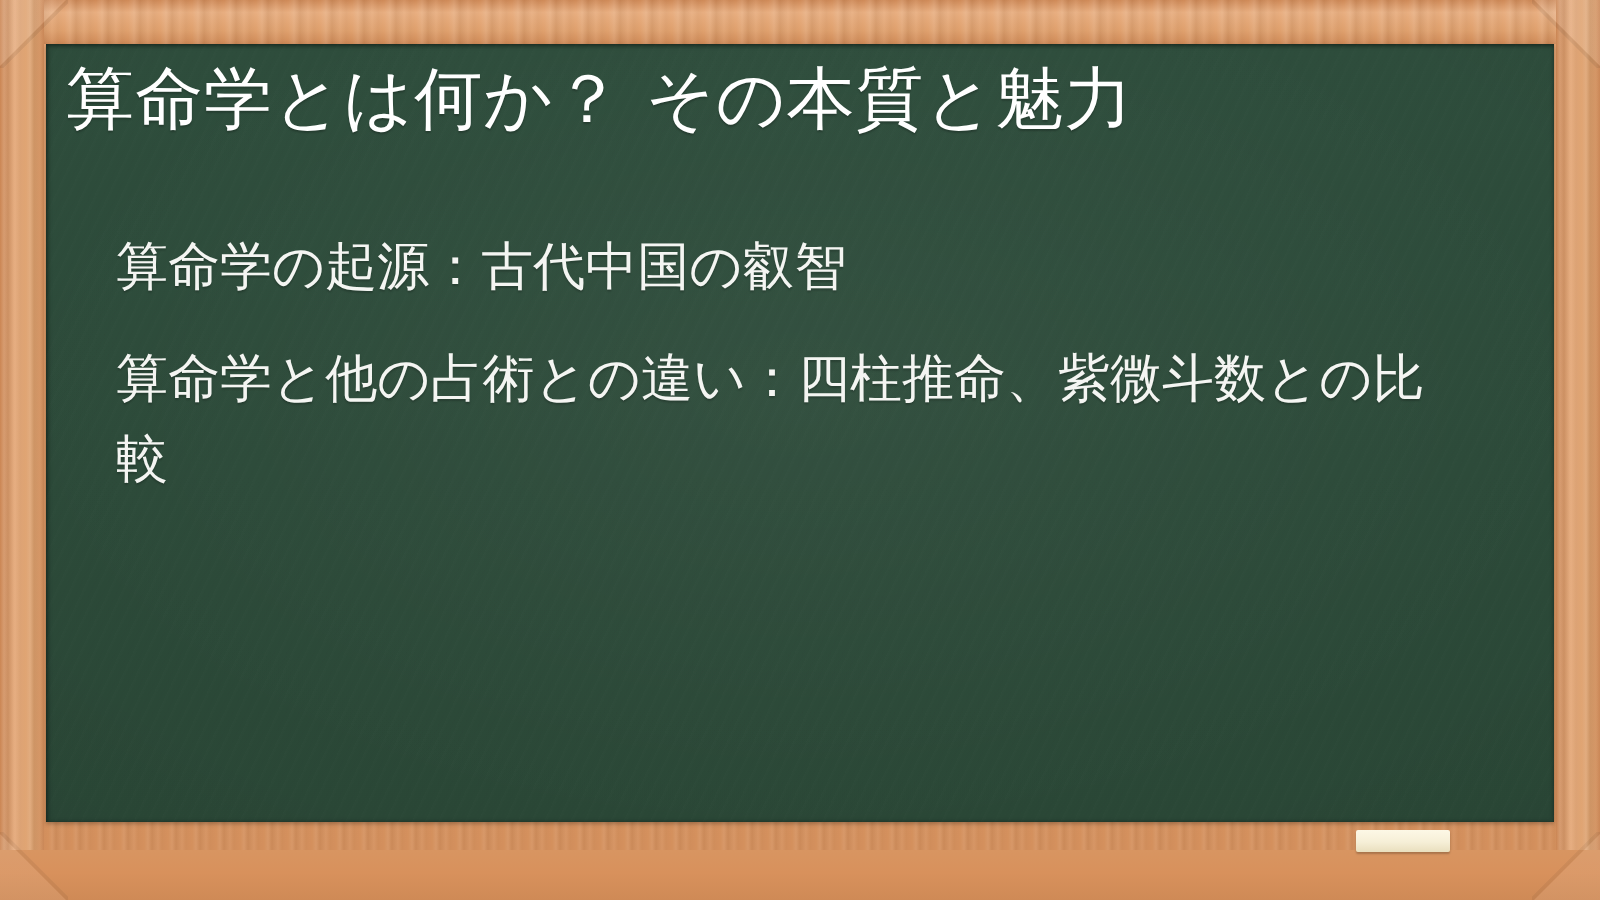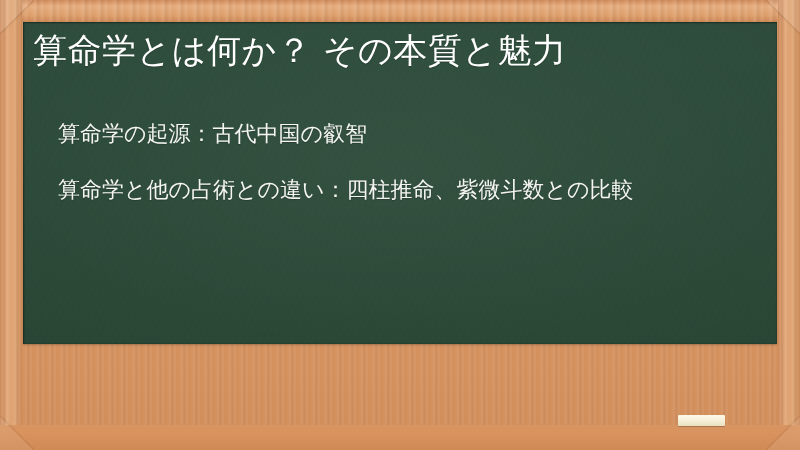--- a/index.html
+++ b/index.html
@@ -87,21 +87,21 @@
     background: linear-gradient(45deg, rgba(255,255,255,0.08) 0 48%, rgba(0,0,0,0.06) 49% 52%, rgba(0,0,0,0.0) 53%); }
   .miter-br { right: 0; bottom: 0;
     background: linear-gradient(315deg, rgba(255,255,255,0.08) 0 48%, rgba(0,0,0,0.06) 49% 52%, rgba(0,0,0,0.0) 53%); }
 
   
   .board {
     position: absolute;
     left: 23px;
     top: 22px;
     width: 754px;
-    height: 322px;
+    height: 389px;
     background:
       radial-gradient(ellipse 120% 130% at 50% 45%,
         rgba(255,255,255,0.035) 0%,
         rgba(255,255,255,0.00) 45%,
         rgba(0,0,0,0.10) 100%),
       linear-gradient(180deg, #2e4d3c 0%, #2c4a39 55%, #2a4736 100%);
     box-shadow:
       inset 0 1px 2px rgba(0,0,0,0.35),
       inset 1px 0 2px rgba(0,0,0,0.30),
       0 1px 2px rgba(0,0,0,0.25);
@@ -138,21 +138,21 @@
     position: absolute;
     left: 35px;
     top: 92px;
     right: 40px;
     list-style: none;
     margin: 0;
     padding: 0;
   }
   .board-list-item {
     color: #f4f5f2;
-    font-size: 22px;
+    font-size: 26px;
     line-height: 40px;
     margin: 0 0 16px 0;
     text-shadow: 0 1px 1px rgba(0,0,0,0.20);
   }
   .board-list-item:last-child { margin-bottom: 0; }
 
   
   .chalk {
     position: absolute;
     left: 678px;

